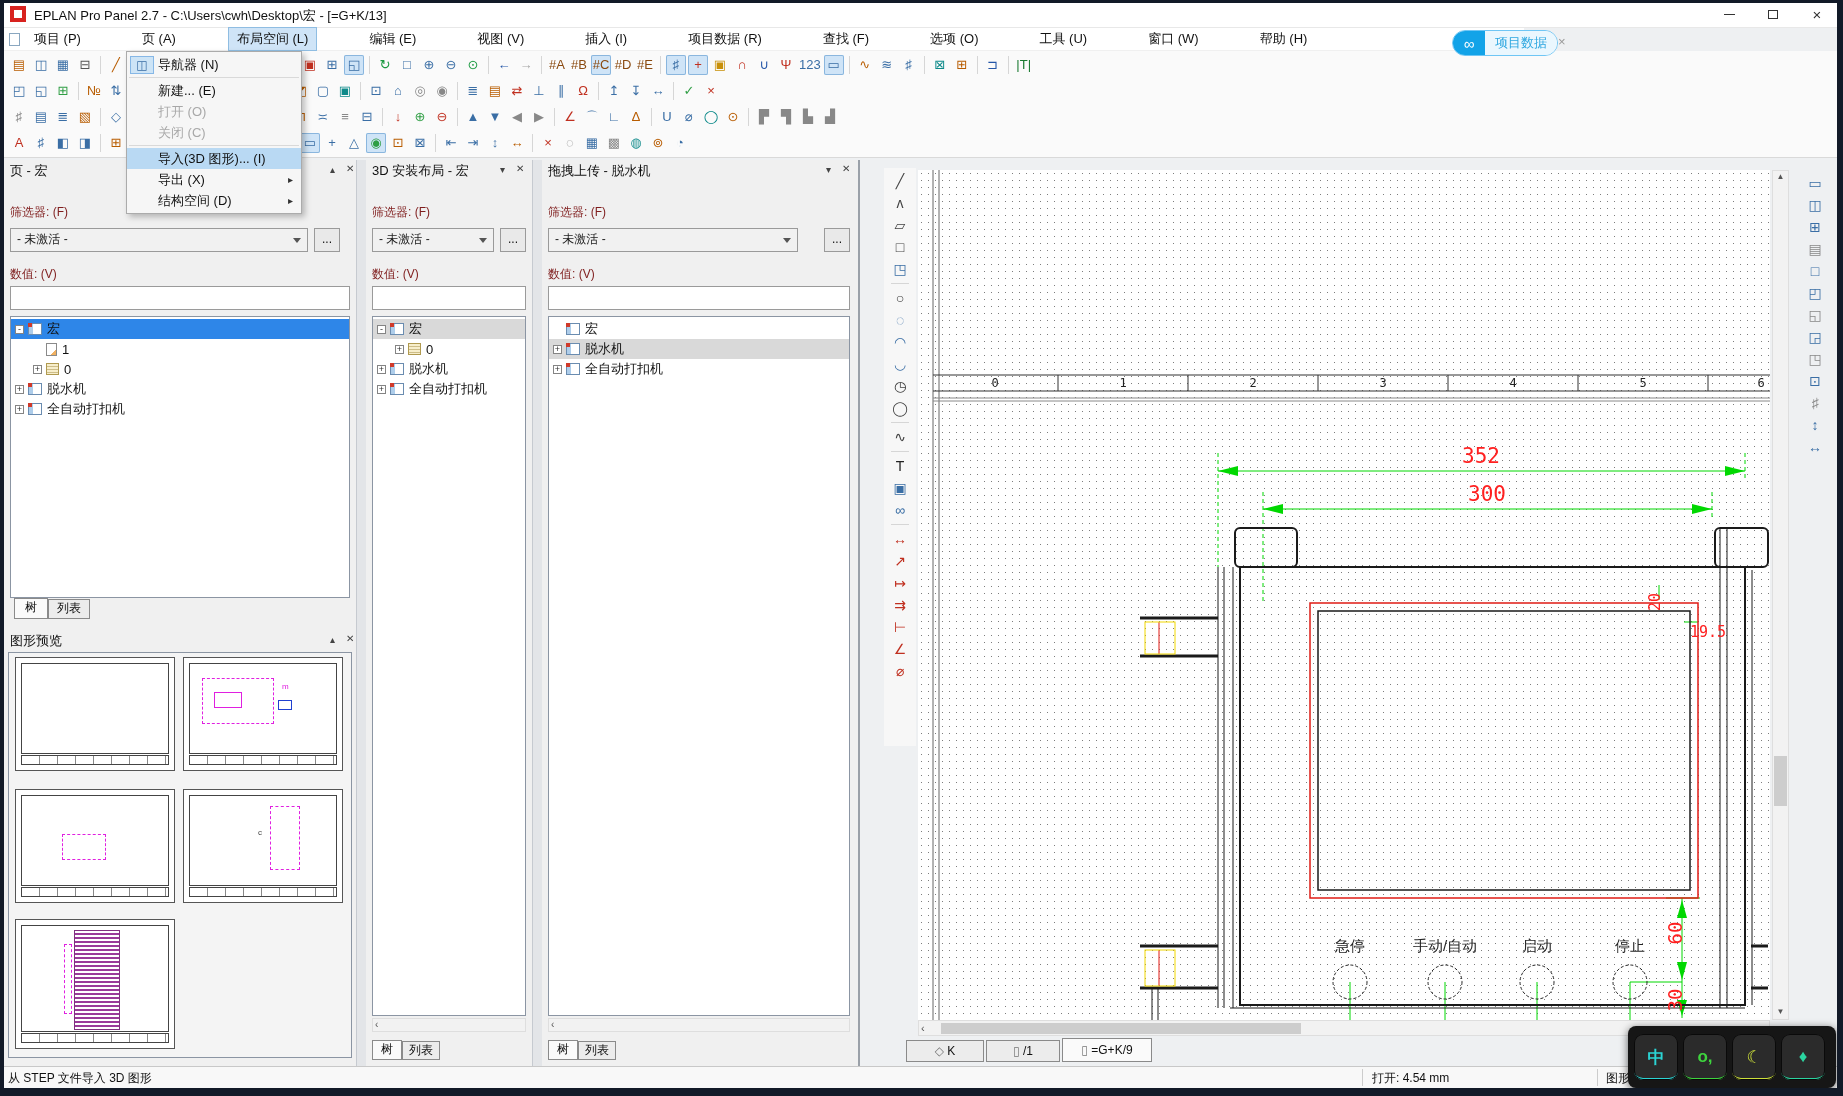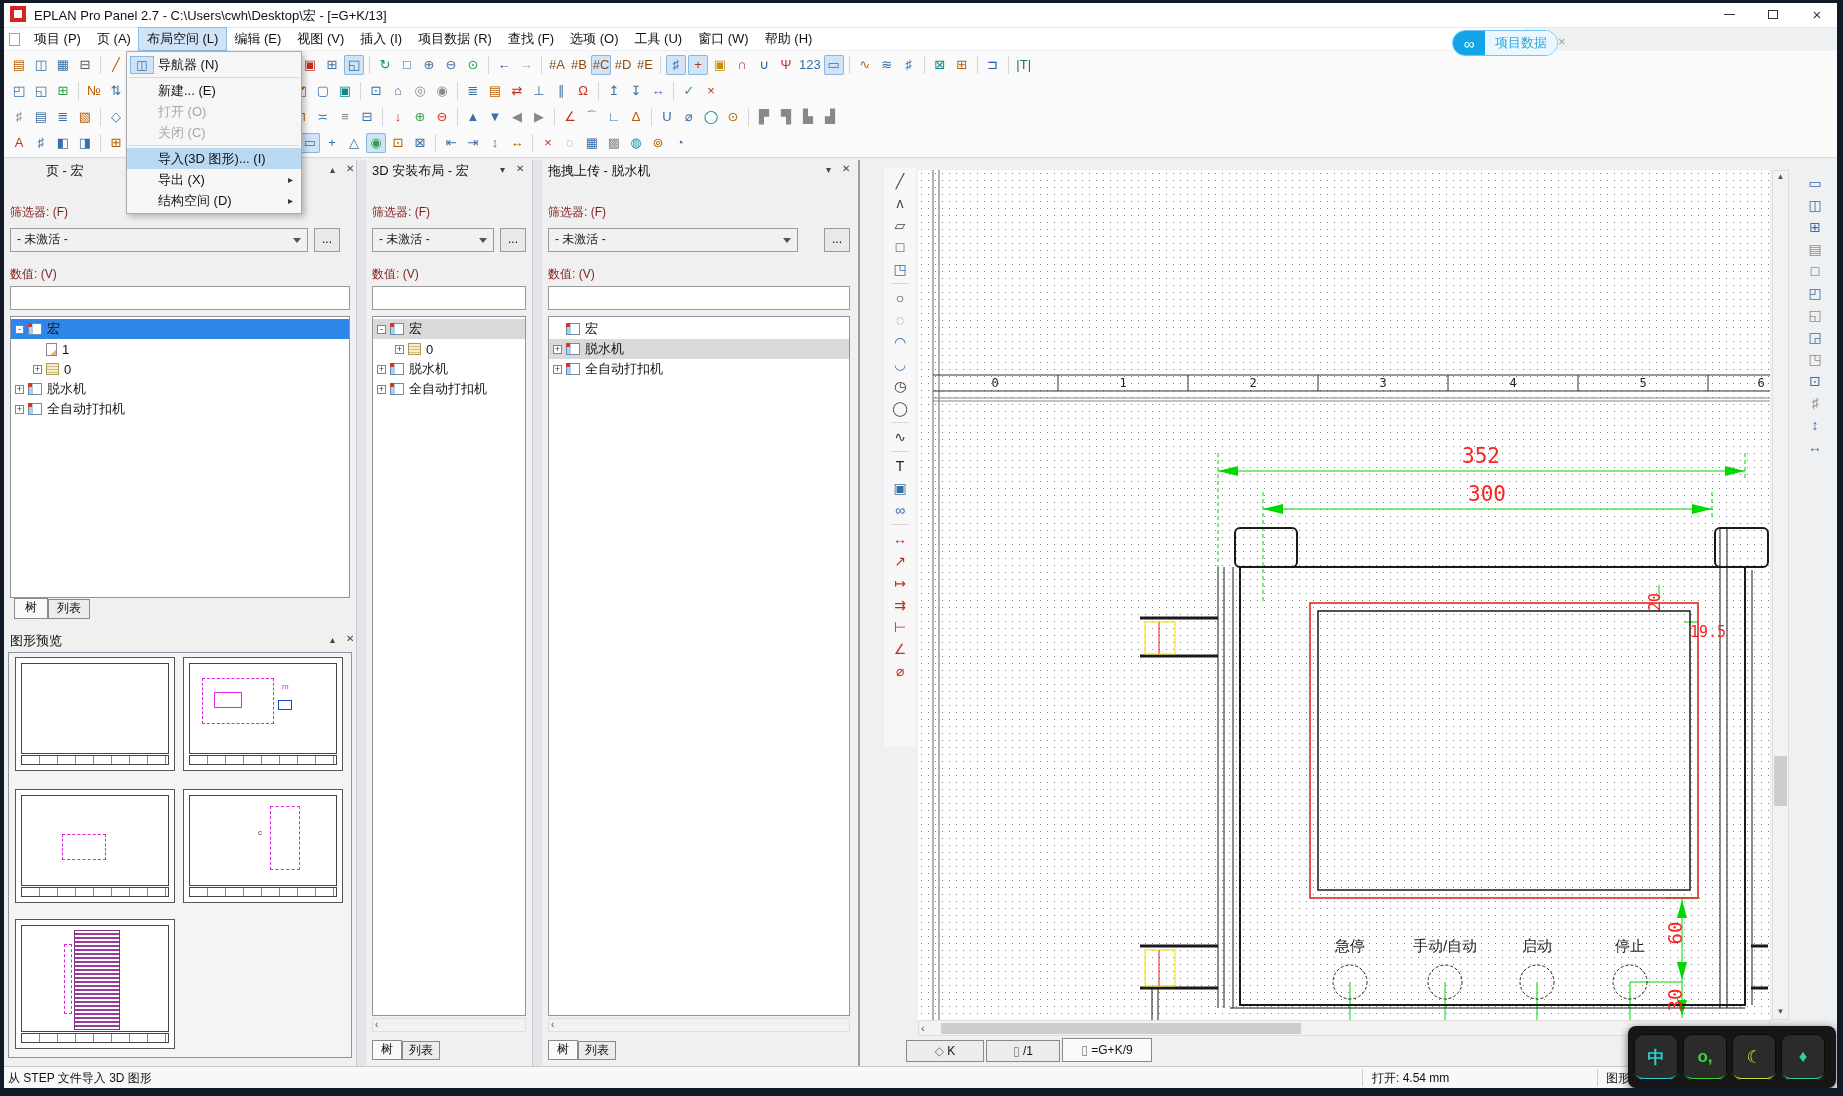--- a/index.html
+++ b/index.html
@@ -10,21 +10,21 @@
   
   .titlebar{left:0;top:0;width:1843px;height:28px;background:#fff;border-bottom:1px solid #e8e8e8;}
   .logo{left:10px;top:6px;width:16px;height:16px;border:4px solid #d8231f;background:#fff;}
   .title-text{left:34px;top:7px;font-size:13px;color:#111;white-space:nowrap;}
   .ctl{top:0;width:44px;height:28px;display:flex;align-items:center;justify-content:center;color:#333;}
   .ctl .minbar{width:11px;height:1px;background:#333;}
   .ctl .maxbox{width:10px;height:9px;border:1px solid #333;}
   .ctl.close{font-size:15px;}
   
   .menubar{left:0;top:28px;width:1524px;height:23px;background:#fff;display:flex;align-items:center;
-           padding-left:26px;font-size:13px;border-bottom:1px solid #f0f0f0;}
+           padding-left:26px;font-size:13px;border-bottom:1px solid #f0f0f0;gap:45px;}
   .mbitem{padding:2px 8px;white-space:nowrap;}
   .mbitem.active{background:#cfe4f7;outline:1px solid #8fbde2;}
   .docico{left:9px;top:33px;width:11px;height:13px;border:1px solid #8aa7c0;background:#fff;}
   
   .tbzone{left:0;top:51px;width:1843px;height:107px;background:#fafafa;border-bottom:1px solid #d9d9d9;}
   .tbrow{left:0;width:1460px;height:26px;display:flex;align-items:center;padding-left:8px;}
   .tbtn{min-width:20px;height:20px;line-height:20px;text-align:center;font-size:13px;margin:0 1px;
         border-radius:2px;white-space:nowrap;padding:0 1px;}
   .tbtn.act{background:#cfe4f7;box-shadow:inset 0 0 0 1px #8ab6de;}
   .tsep{width:1px;height:18px;background:#d6d6d6;margin:0 4px;}
@@ -308,21 +308,21 @@
       <span class="tbtn" style="color: rgb(58, 110, 165);">◔</span>
     </div>
 
   <div class="abs upload">
     <span class="upbadge">∞</span>
     <span class="uplabel">项目数据</span>
   </div>
   <div class="abs upclose">×</div>
 
   <div class="abs panel" style="left:4px;top:160px;width:352px;height:906px;">
-    <div class="abs phead" style="left:6px;top:2px;margin-left:36px;">页 - 宏</div>
+    <div class="abs phead" style="left:6px;top:2px;">页 - 宏</div>
     <div class="abs pbtn" style="left:326px;top:4px;">▴</div>
     <div class="abs pbtn" style="left:342px;top:3px;">✕</div>
     <div class="abs plabel" style="left:6px;top:44px;">筛选器: (F)</div>
     <div class="abs combo" style="left:6px;top:68px;width:298px;height:24px;">
       <span>- 未激活 -</span>
       <span class="carr"></span>
     </div>
     <div class="abs browse" style="left:310px;top:68px;width:26px;height:24px;">...</div>
     <div class="abs plabel" style="left:6px;top:106px;">数值: (V)</div>
     <input class="abs input" style="left: 6px; top: 126px; width: 340px; height: 24px;" value="">

